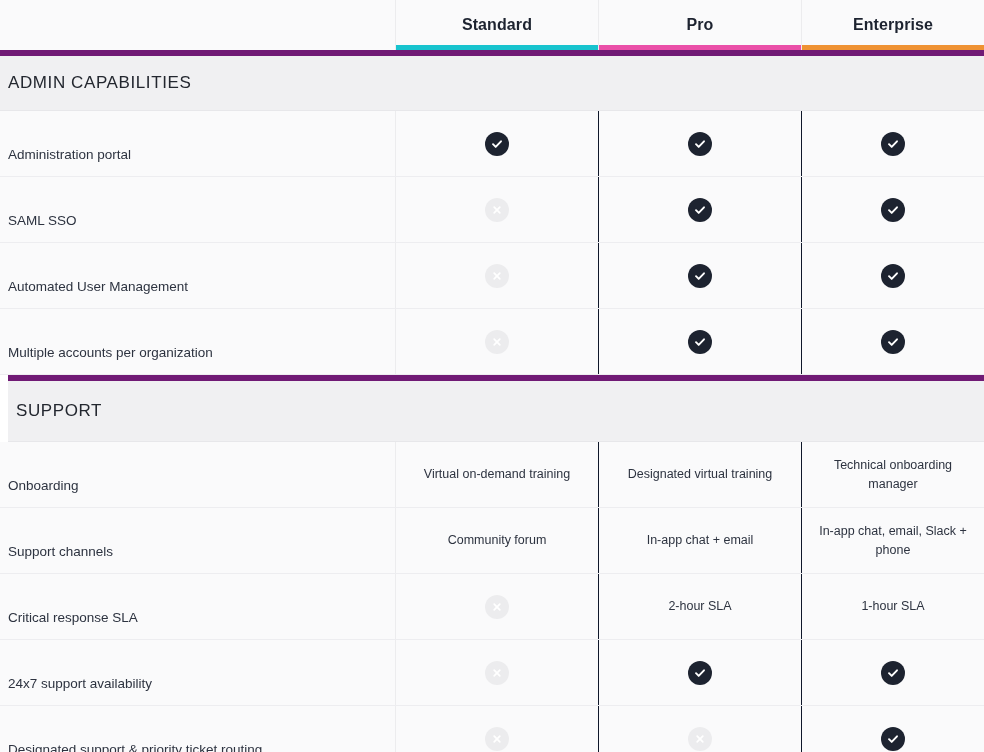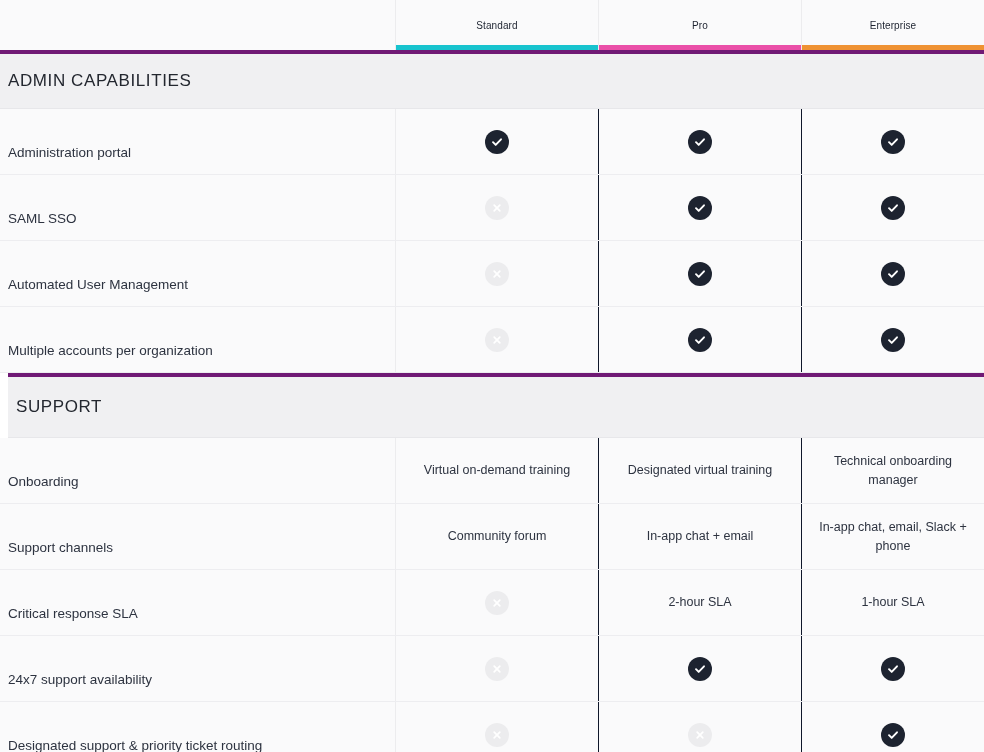--- a/index.html
+++ b/index.html
@@ -79,39 +79,39 @@
     justify-content: center;
     position: relative;
     background: #fafafb;
   }
   .th-plan:last-child {
     flex: 1 1 auto;
     width: auto;
     border-right: none;
   }
   .th-plan .plan-name {
-    font-size: 10px;
-    font-weight: 400;
+    font-size: 16px;
+    font-weight: 700;
     color: #1d2330;
     letter-spacing: 0.1px;
   }
   .plan-underline {
     position: absolute;
     left: 0;
     right: 0;
     bottom: 0;
     height: 5px;
   }
 
   
   .section-band {
     position: relative;
     z-index: 2;
     background: #f0f0f2;
-    border-top: 4px solid #701a75;
+    border-top: 6px solid #701a75;
     border-bottom: 1px solid #e7e7ea;
     height: 54px;
     display: flex;
     align-items: center;
   }
   .section-band.support-band { height: 60px; margin-left: 8px; }
   .section-title {
     padding-left: 8px;
     font-size: 17px;
     font-weight: 400;

